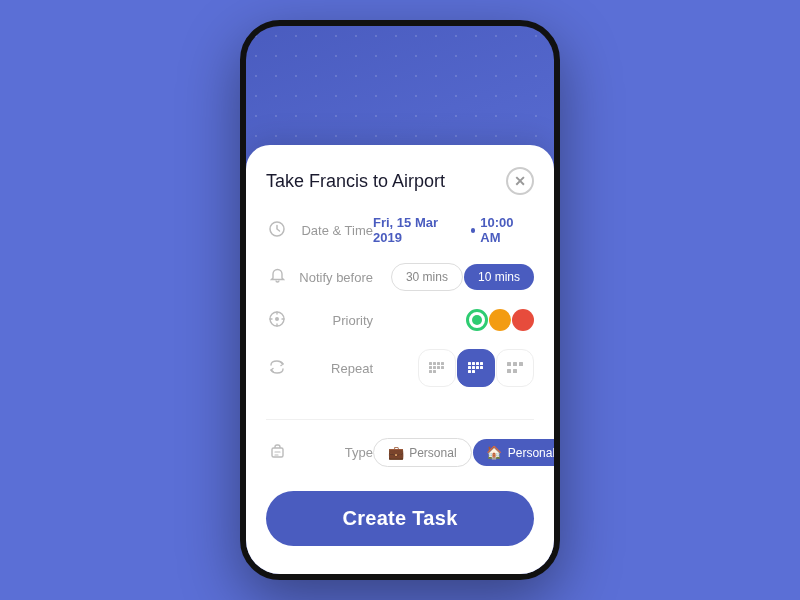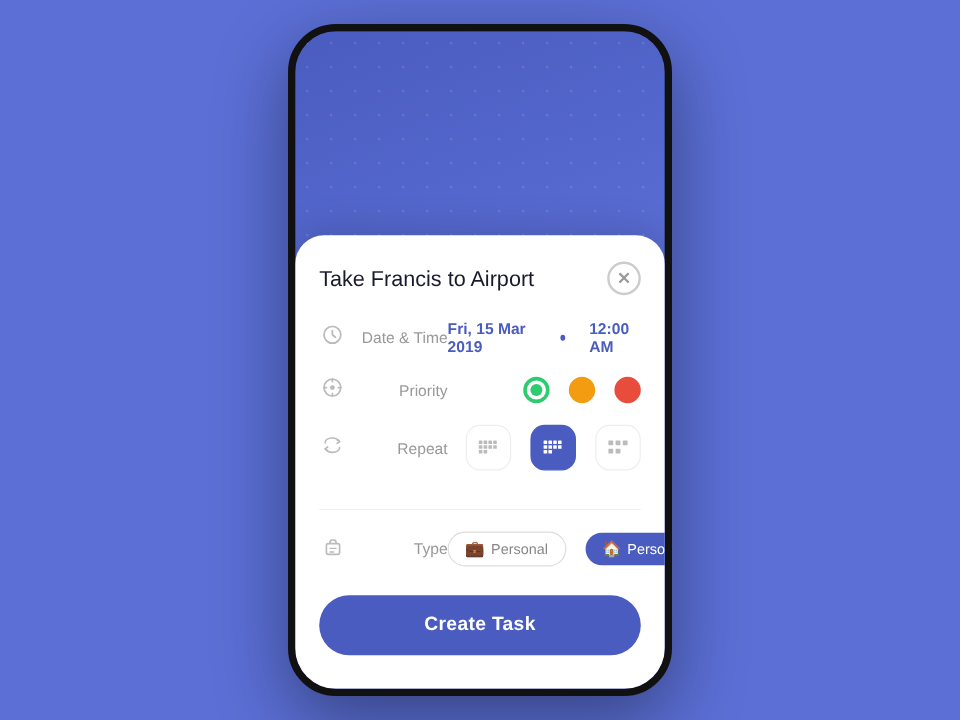--- a/index.html
+++ b/index.html
@@ -98,21 +98,21 @@
       font-size: 13px;
       color: #999;
       min-width: 75px;
       flex-shrink: 0;
       text-align: right;
     }
 
     .row-controls {
       display: flex;
       align-items: center;
-      gap: 16px;
+      gap: 1px;
       margin-left: auto;
     }
 
     
     .date-text {
       font-size: 13px;
       font-weight: 600;
       color: #4a5cbf;
     }
 
@@ -231,21 +231,21 @@
     }
 
     
     .create-btn {
       width: 100%;
       padding: 16px;
       background: #4a5cbf;
       color: #fff;
       border: none;
       border-radius: 30px;
-      font-size: 16px;
+      font-size: 20px;
       font-weight: 600;
       cursor: pointer;
       margin-top: 6px;
       letter-spacing: 0.3px;
     }
 
     .divider-row {
       border-top: 1px solid #f0f0f0;
       padding-top: 18px;
       margin-top: 32px;
@@ -271,25 +271,38 @@
       <div class="row-icon">
         <svg width="16" height="16" viewBox="0 0 16 16" fill="none">
           <circle cx="8" cy="8" r="7" stroke="#bbb" stroke-width="1.5"></circle>
           <path d="M8 4.5V8L10.5 10" stroke="#bbb" stroke-width="1.5" stroke-linecap="round"></path>
         </svg>
       </div>
       <span class="row-label">Date &amp; Time</span>
       <div class="row-controls">
         <span class="date-text">Fri, 15 Mar 2019</span>
         <span class="dot-sep"></span>
-        <span class="date-text">12:00 AM</span>
-      </div>
-    </div>
-
-    
+        <span class="date-text">10:00 AM</span>
+      </div>
+    </div>
+
+    
+    <div class="row">
+      <div class="row-icon">
+        <svg width="15" height="16" viewBox="0 0 15 16" fill="none">
+          <path d="M7.5 1.5C5 1.5 3 3.5 3 6V10L1.5 11.5H13.5L12 10V6C12 3.5 10 1.5 7.5 1.5Z" stroke="#bbb" stroke-width="1.4"></path>
+          <path d="M6 12.5C6 13.3 6.7 14 7.5 14C8.3 14 9 13.3 9 12.5" stroke="#bbb" stroke-width="1.4"></path>
+        </svg>
+      </div>
+      <span class="row-label">Notify before</span>
+      <div class="row-controls">
+        <button class="pill pill-outline">30 mins</button>
+        <button class="pill pill-filled">10 mins</button>
+      </div>
+    </div>
 
     
     <div class="row">
       <div class="row-icon">
         <svg width="16" height="16" viewBox="0 0 16 16" fill="none">
           <circle cx="8" cy="8" r="7" stroke="#bbb" stroke-width="1.4"></circle>
           <circle cx="8" cy="8" r="2" fill="#bbb"></circle>
           <path d="M8 1V3M8 13V15M1 8H3M13 8H15" stroke="#bbb" stroke-width="1.4" stroke-linecap="round"></path>
         </svg>
       </div>

